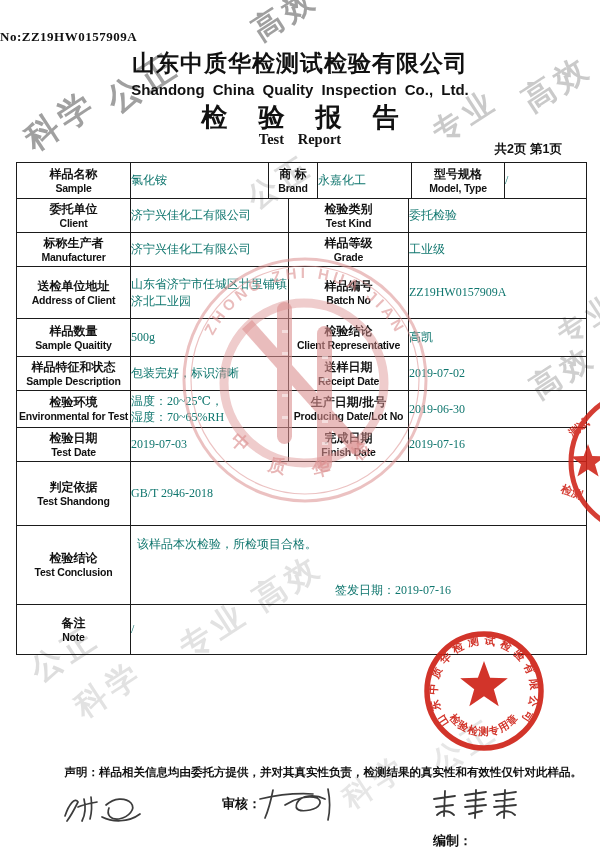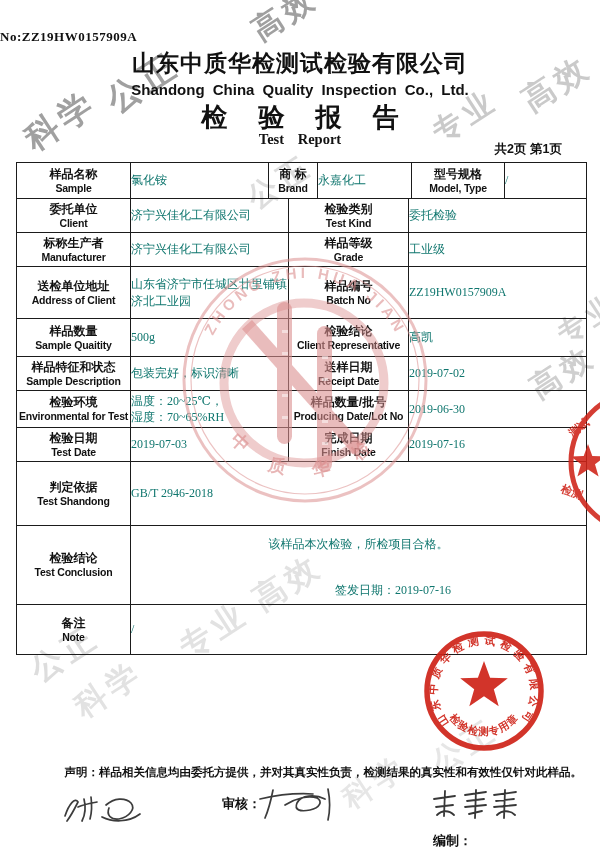--- a/index.html
+++ b/index.html
@@ -153,21 +153,21 @@
     <tr style="height:37px">
       <td class="lbl">
         <div class="cn">检验环境</div>
         <div class="en">Environmental for Test</div>
       </td>
       <td class="val" colspan="2">
         <div>温度：20~25℃，</div>
         <div>湿度：70~65%RH</div>
       </td>
       <td class="lbl" colspan="2">
-        <div class="cn">样品数量/批号</div>
+        <div class="cn">生产日期/批号</div>
         <div class="en">Producing Date/Lot No</div>
       </td>
       <td class="val" colspan="3">2019-06-30</td>
     </tr>
     <tr style="height:34px">
       <td class="lbl">
         <div class="cn">检验日期</div>
         <div class="en">Test Date</div>
       </td>
       <td class="val" colspan="2">2019-07-03</td>
@@ -184,21 +184,21 @@
       </td>
       <td class="val" colspan="7">GB/T 2946-2018</td>
     </tr>
     <tr style="height:79px">
       <td class="lbl">
         <div class="cn">检验结论</div>
         <div class="en">Test Conclusion</div>
       </td>
       <td class="val vtop" colspan="7" style="padding:0;">
         <div class="cellwrap">
-          <div style="padding:10px 6px 0 6px;text-align:center;">该样品本次检验，所检项目合格。</div>
+          <div style="padding:10px 6px 0 6px;">该样品本次检验，所检项目合格。</div>
           <div class="sign-date">签发日期：2019-07-16</div>
         </div>
       </td>
     </tr>
     <tr style="height:50px">
       <td class="lbl">
         <div class="cn">备注</div>
         <div class="en">Note</div>
       </td>
       <td class="val" colspan="7">/</td>

